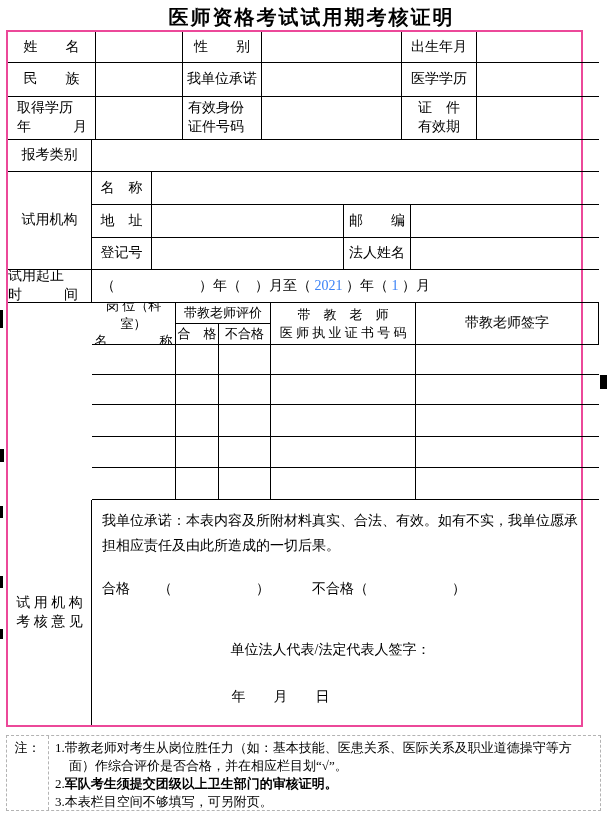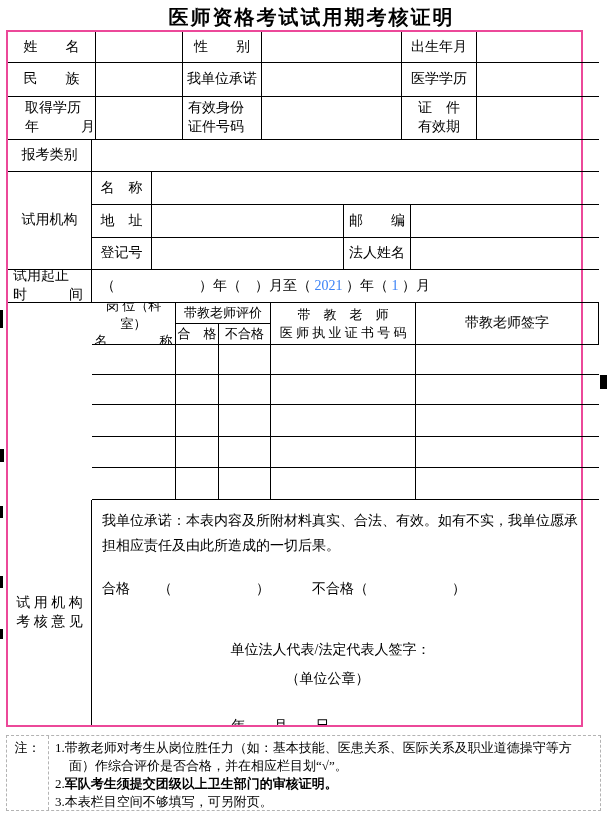--- a/index.html
+++ b/index.html
@@ -51,21 +51,21 @@
     <div class="cell" style="left:394px;top:0;width:75px;height:31px;">出生年月</div>
     <div class="cell br0" style="left:469px;top:0;width:122px;height:31px;"></div>
 
     <div class="cell" style="left:0;top:31px;width:88px;height:34px;">民　　族</div>
     <div class="cell" style="left:88px;top:31px;width:87px;height:34px;"></div>
     <div class="cell" style="left:175px;top:31px;width:79px;height:34px;">我单位承诺</div>
     <div class="cell" style="left:254px;top:31px;width:140px;height:34px;"></div>
     <div class="cell" style="left:394px;top:31px;width:75px;height:34px;">医学学历</div>
     <div class="cell br0" style="left:469px;top:31px;width:122px;height:34px;"></div>
 
-    <div class="cell left" style="left:0;top:65px;width:88px;height:43px;padding-left:17px;">
+    <div class="cell left" style="left:0;top:65px;width:88px;height:43px;padding-left:9px;">
       <span class="two">
           <span class="two">取得学历</span>
           <span class="two">年　　　月</span>
         </span>
     </div>
     <div class="cell" style="left:88px;top:65px;width:87px;height:43px;"></div>
     <div class="cell left" style="left:175px;top:65px;width:79px;height:43px;padding-left:5px;">
       <span class="two">
           <span class="two">有效身份</span>
           <span class="two">证件号码</span>
@@ -90,21 +90,21 @@
     <div class="cell" style="left:84px;top:173px;width:60px;height:33px;">地　址</div>
     <div class="cell" style="left:144px;top:173px;width:192px;height:33px;"></div>
     <div class="cell" style="left:336px;top:173px;width:67px;height:33px;">邮　　编</div>
     <div class="cell br0" style="left:403px;top:173px;width:188px;height:33px;"></div>
 
     <div class="cell" style="left:84px;top:206px;width:60px;height:32px;">登记号</div>
     <div class="cell" style="left:144px;top:206px;width:192px;height:32px;"></div>
     <div class="cell" style="left:336px;top:206px;width:67px;height:32px;">法人姓名</div>
     <div class="cell br0" style="left:403px;top:206px;width:188px;height:32px;"></div>
 
-    <div class="cell left" style="left:0;top:238px;width:84px;height:33px;padding-left:5px;">
+    <div class="cell left" style="left:0;top:238px;width:84px;height:33px;">
       <span class="two">
           <span class="two">试用起止</span>
           <span class="two">时　　　间</span>
         </span>
     </div>
     <div class="cell br0 left" style="left:84px;top:238px;width:507px;height:33px;">
       <span class="periodtxt"><span>（　　　　　　）年（　）月至（ </span><span class="red">2021</span><span> ）年（ </span><span class="red">1</span><span> ）月</span></span>
     </div>
 
     <div class="cell small" style="left:84px;top:271px;width:84px;height:42px;">
@@ -158,21 +158,20 @@
       <span class="two">
           <span class="two">试 用 机 构</span>
           <span class="two">考 核 意 见</span>
         </span>
     </div>
     <div class="cell br0 bb0" style="left:84px;top:468px;width:507px;height:225px;align-items:flex-start;">
       <div class="opinion-content" style="width:100%;">
         <div class="pledge">我单位承诺：本表内容及所附材料真实、合法、有效。如有不实，我单位愿承担相应责任及由此所造成的一切后果。</div>
         <div class="passline">合格　　（　　　　　　）　　　不合格（　　　　　　）</div>
         <div class="signline">单位法人代表/法定代表人签字：</div>
-        <div class="sealline">（单位公章）</div>
         <div class="dateline">年　　月　　日</div>
       </div>
     </div>
   </div>
 
   <div class="notebox">
     <div class="note-label">注：</div>
     <div class="note-body">
       <div class="note-item"><span>1.</span><span class="txt">带教老师对考生从岗位胜任力（如：基本技能、医患关系、医际关系及职业道德操守等方面）作综合评价是否合格，并在相应栏目划“√”。</span></div>
       <div class="note-item bold"><span>2.</span><span class="txt">军队考生须提交团级以上卫生部门的审核证明。</span></div>

